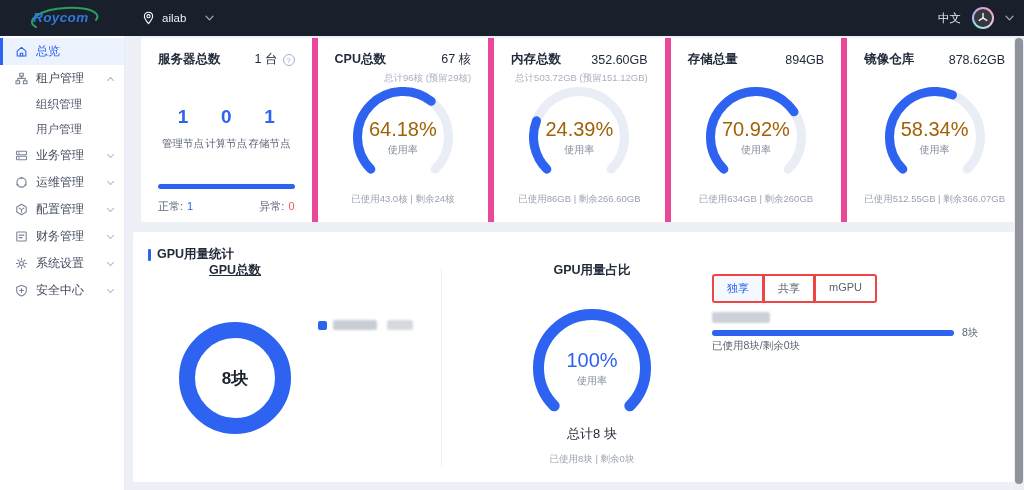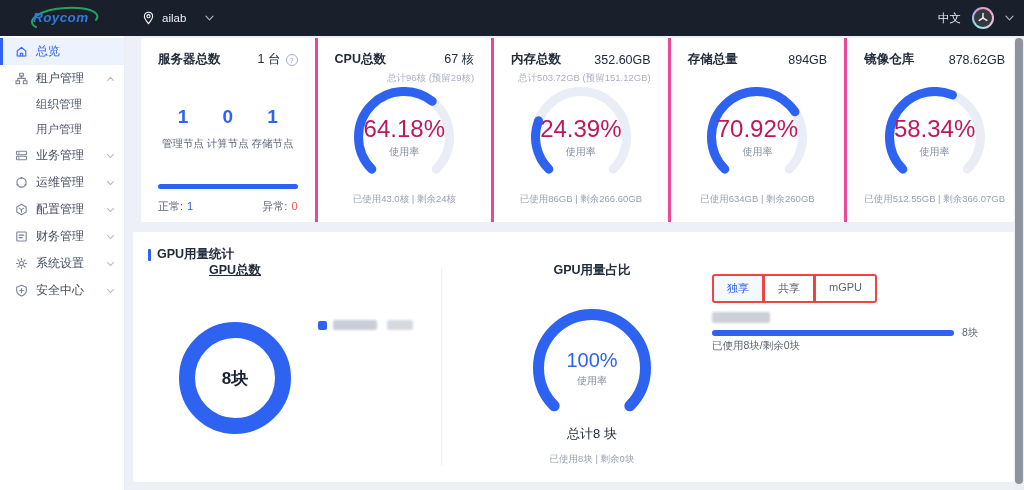--- a/index.html
+++ b/index.html
@@ -31,29 +31,29 @@
   .side-item.child{height:25px;padding-left:36px;font-size:11.5px;color:#4c5568;}
   .side-item.active{background:#ecf2fe;color:#2e62f1;}
   .side-item.active::before{content:"";position:absolute;left:0;top:0;bottom:0;width:3px;background:#2e62f1;}
   .side-item.active .s-icon{color:#2e62f1;}
   .side-item .chev{margin-left:auto;color:#b4bac6;transform:scale(.85);}
   .side-item .chev.up{transform:scale(.85) rotate(180deg);}
   
   .panel{position:absolute;background:#fff;border-radius:2px;}
   .panel-top{left:133px;top:38px;width:881px;height:184px;display:flex;margin-left:8px;}
   .tsec{flex:1;box-sizing:border-box;padding:13px 17px 0;position:relative;}
-  .tsec + .tsec{border-left:3px solid #ec4899;}
+  .tsec + .tsec{border-left:6px solid #ec4899;}
   .trow{display:flex;justify-content:space-between;align-items:center;}
   .ttitle{font-size:12.5px;font-weight:bold;color:#222b3a;}
   .tval{font-size:12.5px;color:#222b3a;display:flex;align-items:center;gap:5px;}
   .q-icon{width:12px;height:12px;border:1px solid #9fb0d0;color:#9fb0d0;border-radius:50%;font-size:8px;line-height:11px;text-align:center;box-sizing:border-box;cursor:pointer;}
   .tsub{height:13px;margin-top:4px;text-align:right;font-size:9.5px;color:#a9b0bf;white-space:nowrap;}
   .gwrap{width:100px;height:100px;margin:2px auto 0;position:relative;}
   .gcenter{position:absolute;inset:0;display:flex;flex-direction:column;align-items:center;justify-content:center;gap:2px;}
-  .gpct{font-size:24px;color:#be185d;}
+  .gpct{font-size:20px;color:#a16207;}
   .glab{font-size:10px;color:#828a9c;}
   .tfoot{margin-top:6px;text-align:center;font-size:9.5px;color:#9aa1b1;white-space:nowrap;}
   
   .nodes{display:flex;justify-content:space-between;margin:38px 4px 0;text-align:center;}
   .node-count{font-size:19px;font-weight:bold;color:#2e62f1;}
   .node-label{margin-top:9px;font-size:10.5px;color:#5c6576;}
   .sbar{margin-top:33px;height:5px;border-radius:3px;background:#2e62f1;}
   .sstatus{display:flex;justify-content:space-between;margin-top:10px;font-size:11px;color:#5c6576;}
   .v-normal{color:#2e62f1;margin-left:4px;}
   .v-abnormal{color:#f25a4b;margin-left:4px;}

